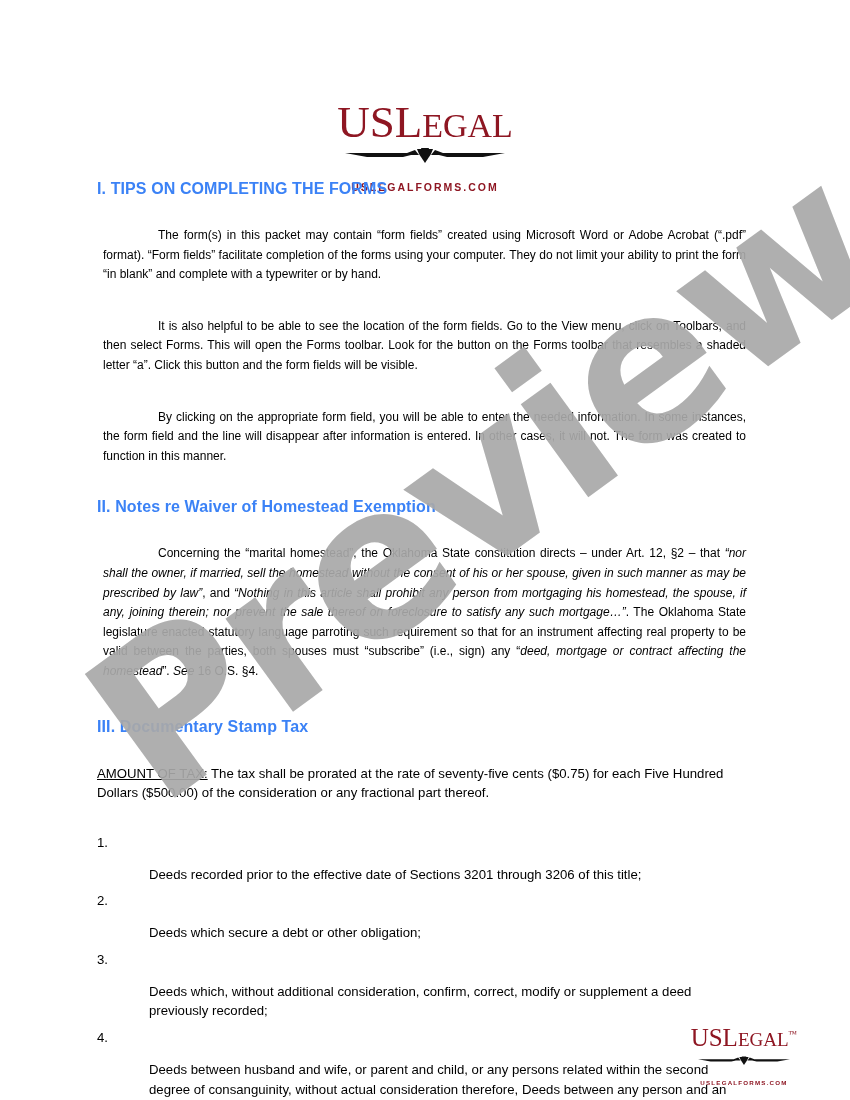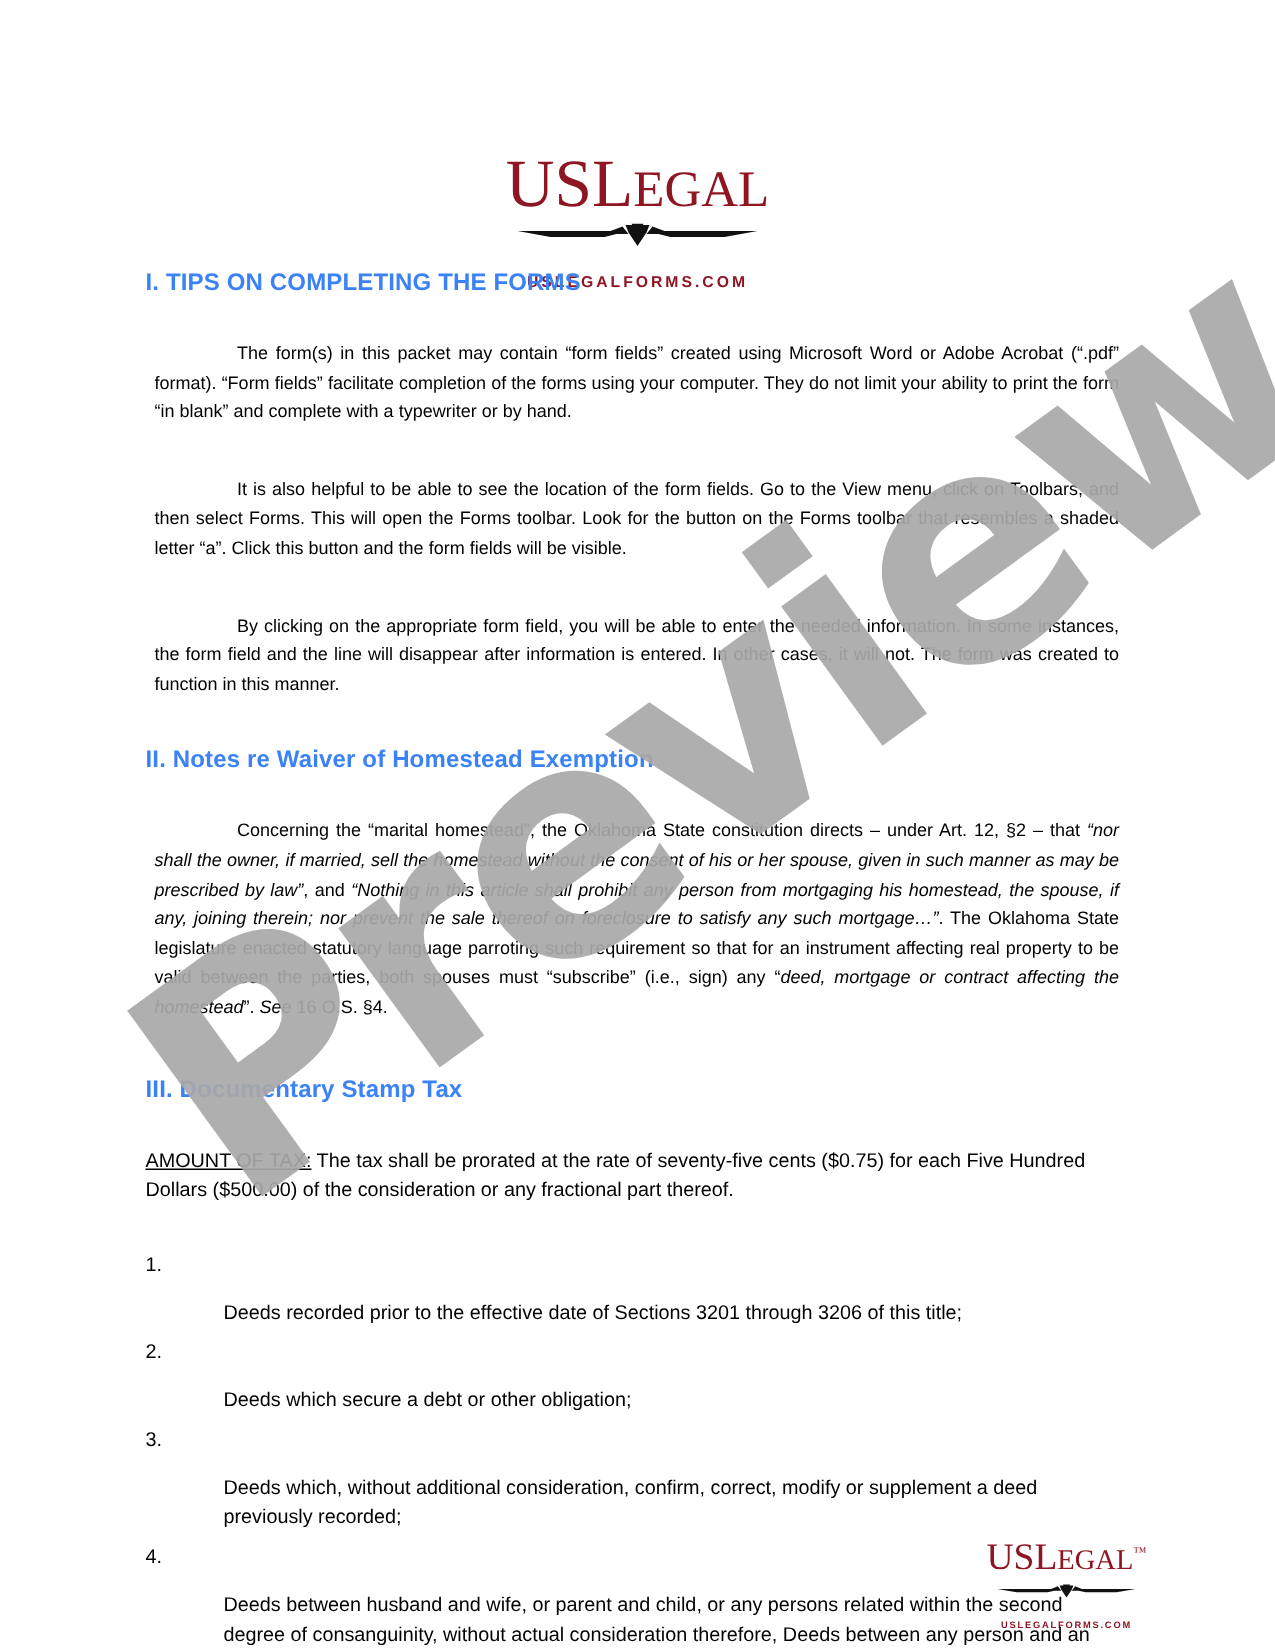--- a/index.html
+++ b/index.html
@@ -94,21 +94,21 @@
     margin-top: 17px;
   }
   .tm {
     font-size: 9px;
     vertical-align: super;
   }
 
   
   .footer-logo {
     position: absolute;
-    left: 611px;
+    left: 644px;
     top: 1022px;
     width: 200px;
     text-align: center;
     z-index: 2;
   }
   .footer-logo .logo-word { font-size: 25px; line-height: 25px; }
   .footer-logo .logo-word .small-caps { font-size: 19px; }
   .footer-logo .logo-wing { width: 92px; height: 10px; }
   .footer-logo .logo-sub { font-size: 6.2px; letter-spacing: 1.2px; }
 

